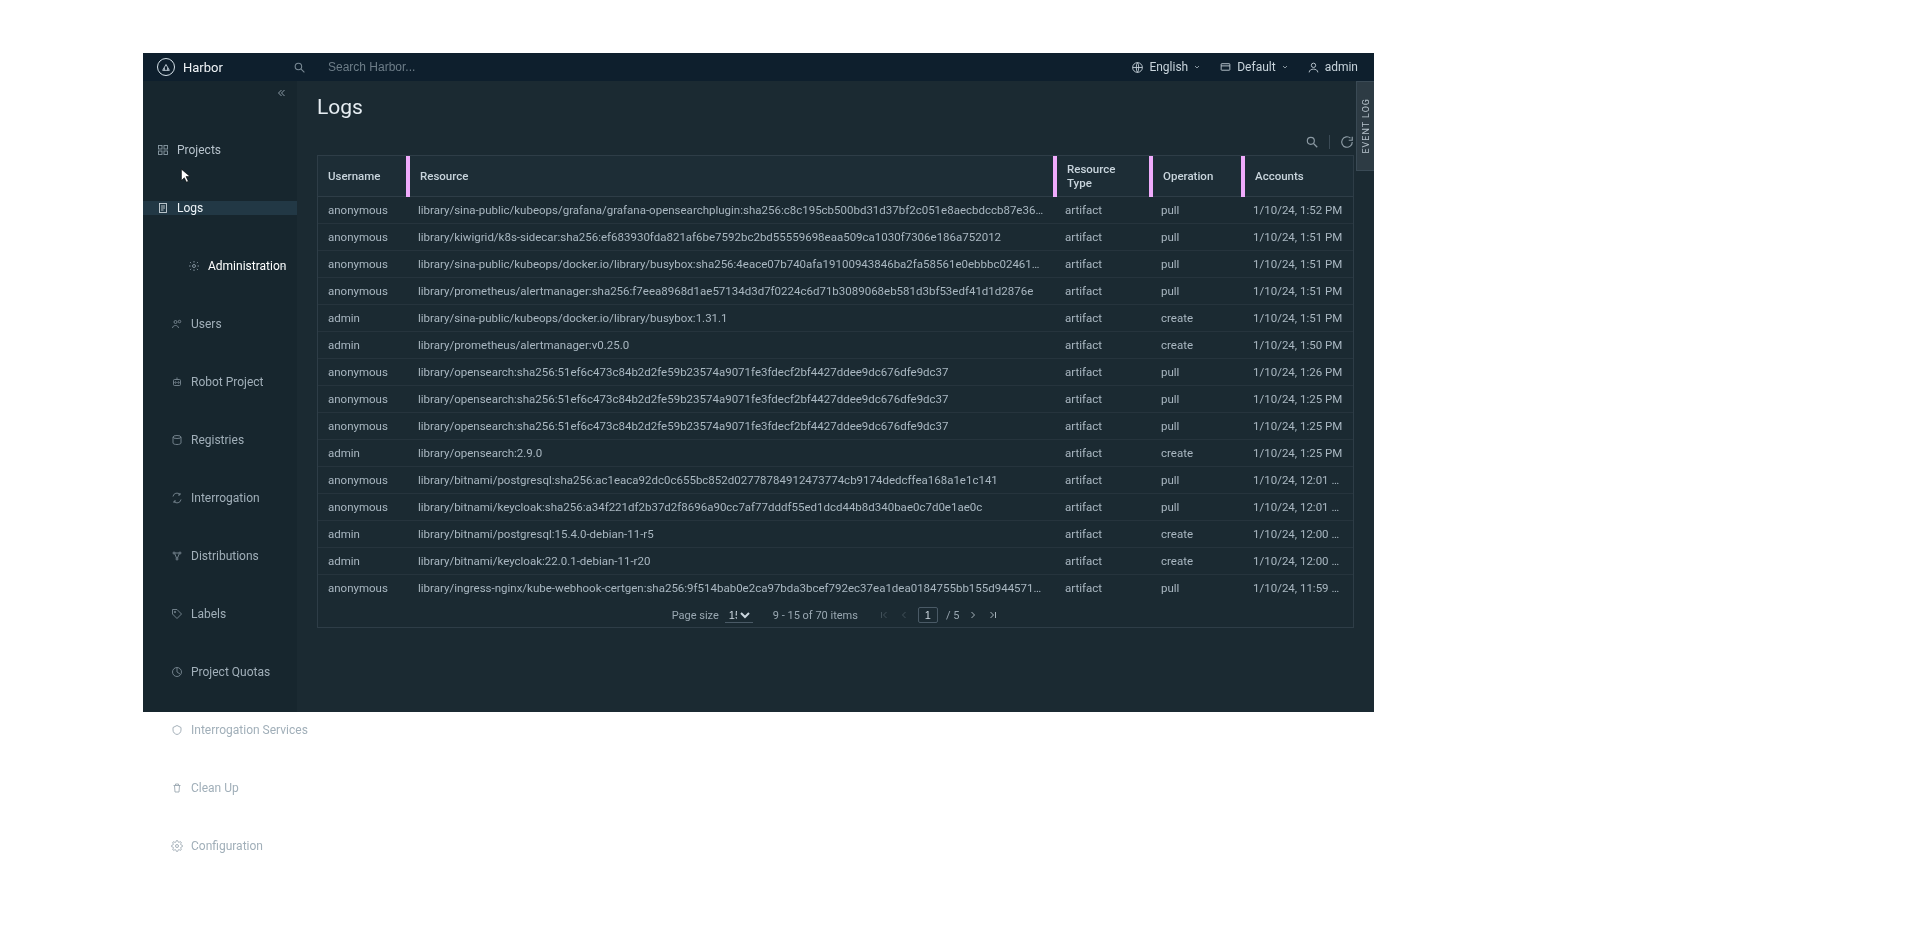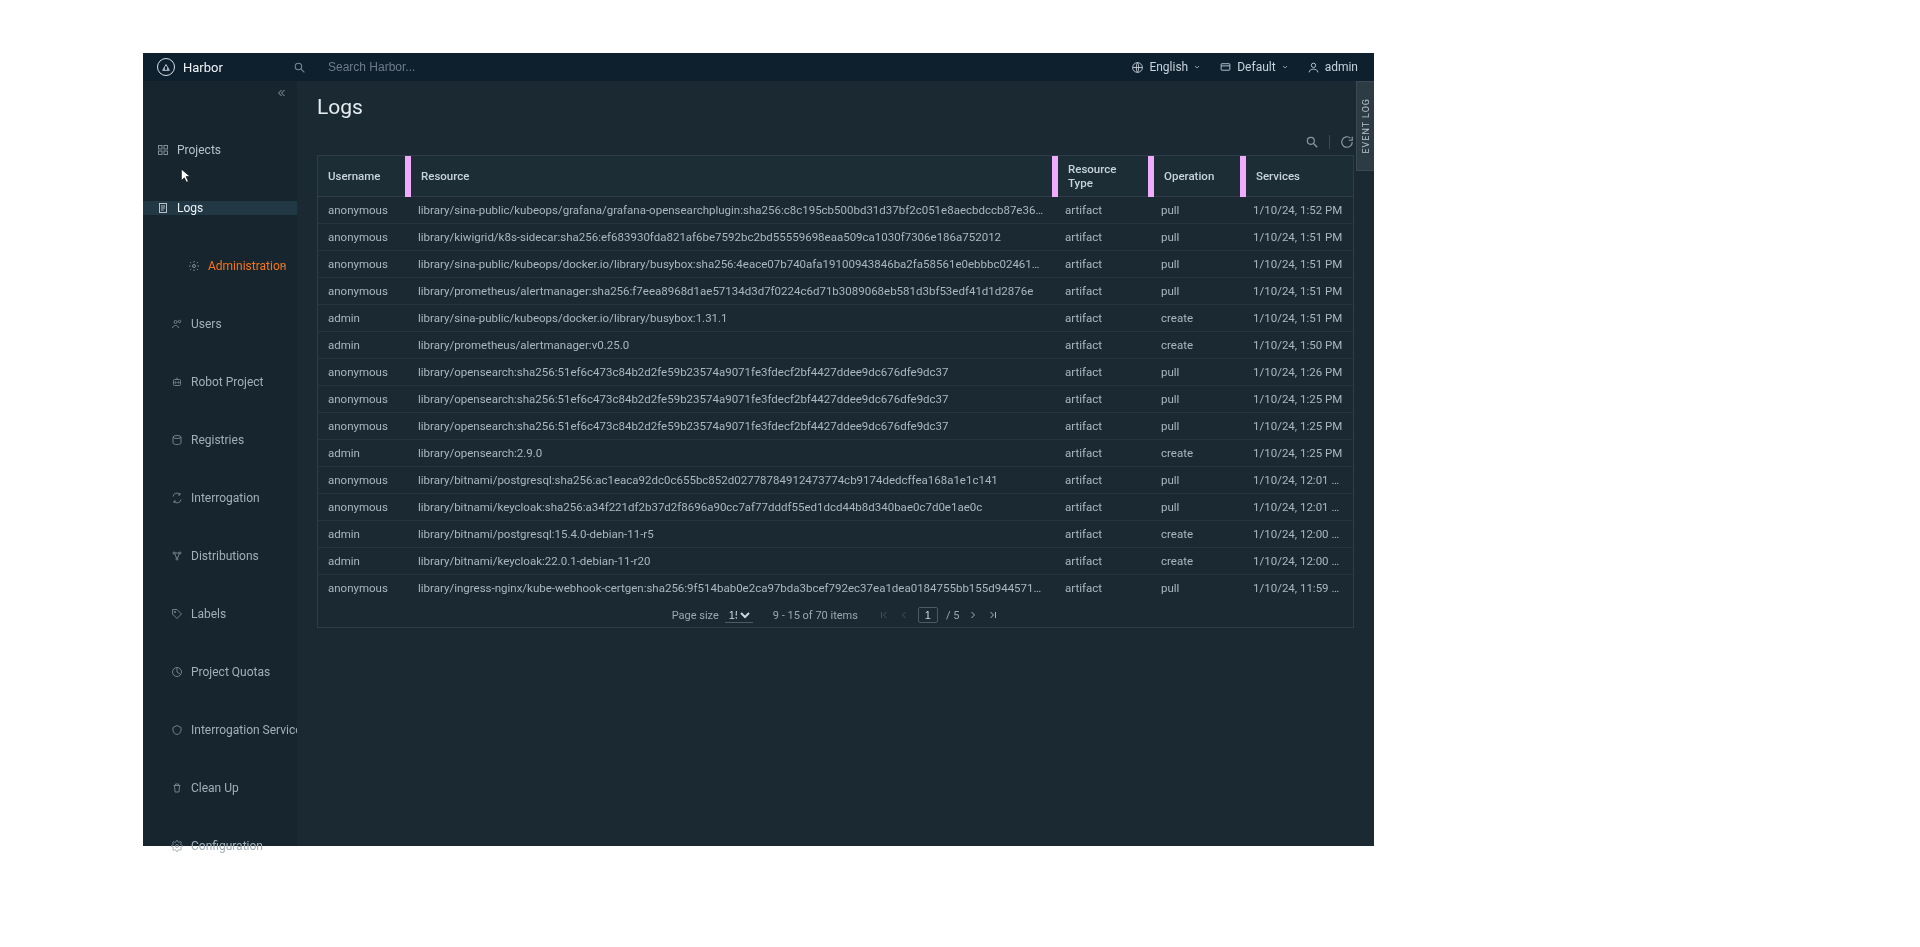--- a/index.html
+++ b/index.html
@@ -14,21 +14,21 @@
     width: 1920px;
     height: 947px;
     position: relative;
     background: #ffffff;
   }
   .app {
     position: absolute;
     left: 143px;
     top: 53px;
     width: 1231px;
-    height: 793px;
+    height: 659px;
     background: #1b2a32;
     display: flex;
     flex-direction: column;
   }
   
   .header {
     height: 28px;
     background: #0e1f2d;
     display: flex;
     align-items: center;
@@ -111,21 +111,21 @@
     padding-left: 14px;
     gap: 8px;
     color: #b7c3cc;
     font-size: 12px;
     cursor: pointer;
   }
   .side-item.active {
     background: #223845;
     color: #eef4f8;
   }
-  .side-item.group { color: #f97316; position: relative; padding-left: 45px; }
+  .side-item.group { color: #ffffff; position: relative; padding-left: 45px; }
   .side-item.group .group-chev {
     position: absolute;
     right: 10px;
   }
   .side-sub { padding-left: 28px; color: #a1afb9; }
   .sicon { width: 12px; height: 12px; flex-shrink: 0; opacity: 0.85; }
   .side-label { white-space: nowrap; }
 
   .main {
     flex: 1;
@@ -161,21 +161,21 @@
     border-collapse: collapse;
     table-layout: fixed;
     font-size: 11.5px;
   }
   thead th {
     text-align: left;
     color: #c8d4dc;
     font-weight: 500;
     padding: 6px 10px;
     border-bottom: 1px solid #2e3d47;
-    border-right: 6px solid #f0abfc;
+    border-right: 4px solid #f0abfc;
     background: #1d2d36;
     height: 24px;
   }
   thead th:last-child { border-right: none; }
   tbody td {
     padding: 6px 10px;
     color: #a9b7c1;
     border-bottom: 1px solid #26343d;
     height: 26px;
     white-space: nowrap;
@@ -445,21 +445,21 @@
                 <col class="col-type">
                 <col class="col-op">
                 <col class="col-ts">
             </colgroup>
             <thead>
               <tr>
                 <th>Username</th>
                 <th>Resource</th>
                 <th>Resource Type</th>
                 <th>Operation</th>
-                <th>Services</th>
+                <th>Accounts</th>
               </tr>
             </thead>
             <tbody id="logs-body">
                 <tr>
                   <td>anonymous</td>
                   <td>library/sina-public/kubeops/grafana/grafana-opensearchplugin:sha256:c8c195cb500bd31d37bf2c051e8aecbdccb87e360a0be4f2054659da229bb440</td>
                   <td>artifact</td>
                   <td>pull</td>
                   <td>1/10/24, 1:52 PM</td>
                 </tr>

